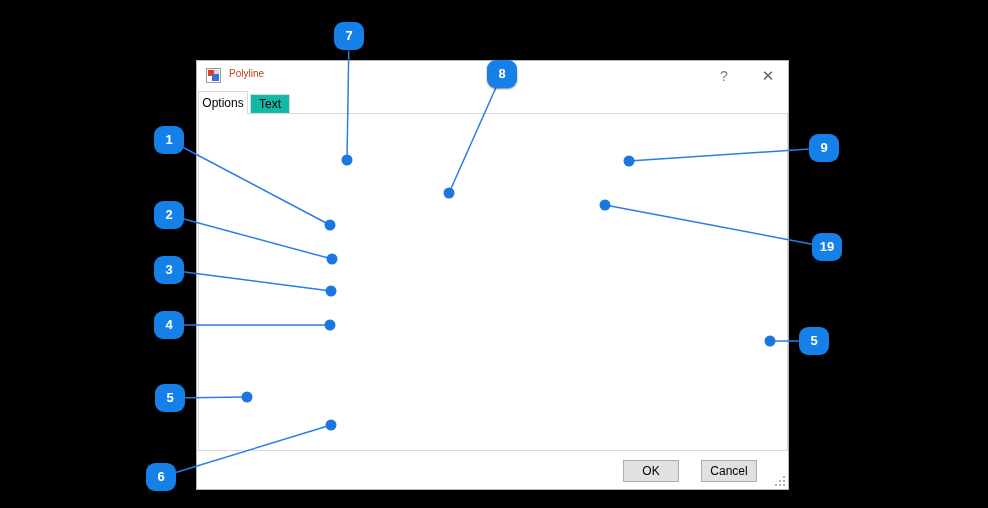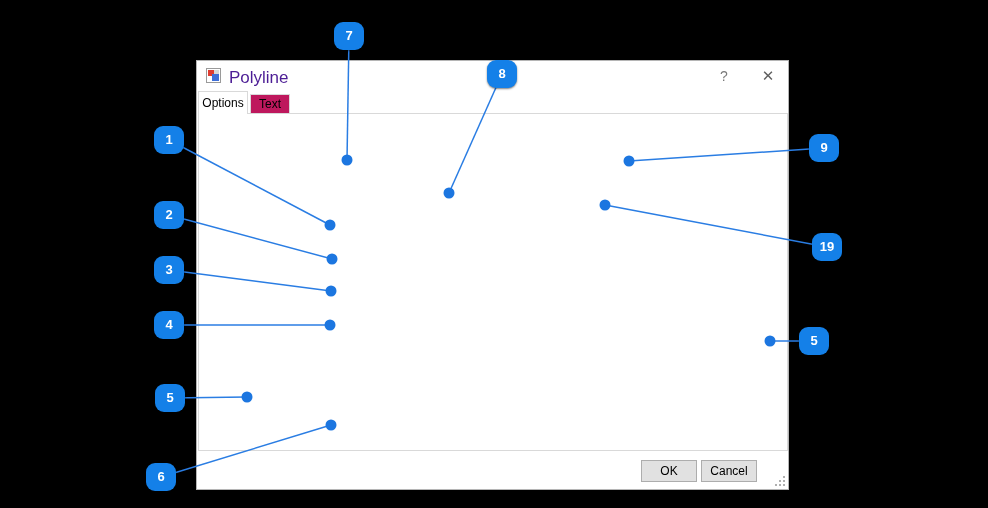--- a/index.html
+++ b/index.html
@@ -12,27 +12,27 @@
   .dialog{
     position:absolute;left:196px;top:60px;width:593px;height:430px;
     background:#fff;border:1px solid #b5b5b5;box-sizing:border-box;
     box-shadow:0 1px 4px rgba(0,0,0,.4);
   }
   .titlebar{position:absolute;left:0;top:0;right:0;height:30px;background:#fff;}
   .app-icon{position:absolute;left:9px;top:7px;width:15px;height:15px;border:1px solid #9a9a9a;background:#fff;box-sizing:border-box;}
   .app-icon .sq-red{position:absolute;left:1px;top:1px;width:6px;height:6px;background:#e03c31;}
   .app-icon .sq-blue{position:absolute;right:1px;bottom:1px;width:7px;height:7px;background:#3f6fd8;}
   .app-icon .sq-gray{position:absolute;right:1px;top:1px;width:5px;height:5px;background:#d8d8d8;}
-  .win-title{position:absolute;left:32px;top:7px;font-size:17px;color:#4c1d95;}
+  .win-title{position:absolute;left:32px;top:7px;font-size:10px;color:#c2410c;}
   .btn-help{position:absolute;left:515px;top:4px;width:24px;height:22px;color:#7a7a7a;font-size:14px;text-align:center;line-height:22px;cursor:default;}
   .btn-close{position:absolute;left:558px;top:4px;width:26px;height:22px;color:#5f5f5f;font-size:15px;text-align:center;line-height:22px;cursor:default;}
   
   .tab{position:absolute;box-sizing:border-box;font-size:12px;color:#000;text-align:center;}
   .tab-options{left:1px;top:30px;width:50px;height:23px;background:#fff;border:1px solid #d9d9d9;border-bottom:none;line-height:22px;z-index:3;}
-  .tab-text{left:53px;top:33px;width:40px;height:24px;background:#be185d;border:1px solid #d9d9d9;border-bottom:none;line-height:19px;z-index:1;}
+  .tab-text{left:53px;top:33px;width:40px;height:24px;background:#14b8a6;border:1px solid #d9d9d9;border-bottom:none;line-height:19px;z-index:1;}
   .tabpage{position:absolute;left:1px;top:52px;width:590px;height:338px;background:#fff;border:1px solid #d9d9d9;box-sizing:border-box;z-index:2;}
   
   .group{position:absolute;border:1px solid #d5d5d5;box-sizing:border-box;background:#fff;}
   .group-label{position:absolute;top:-8px;left:8px;background:#fff;padding:0 4px;font-size:12px;color:#000;}
   .g-format{left:10px;top:67px;width:264px;height:223px;}
   .g-horiz{left:10px;top:308px;width:264px;height:70px;}
   .g-options{left:285px;top:75px;width:214px;height:83px;}
   .fld-label{position:absolute;font-size:12px;color:#000;white-space:nowrap;}
   .textbox{position:absolute;background:#fff;border:1px solid #7a7a7a;box-sizing:border-box;font-size:12px;color:#000;padding:2px 3px 0 4px;overflow:hidden;}
   .combo{position:absolute;background:#fff;border:1px solid #7a7a7a;box-sizing:border-box;font-size:12px;color:#000;}
@@ -46,21 +46,21 @@
   .grid{position:absolute;left:283px;top:179px;width:296px;height:194px;background:#a9a9a9;border:2px solid #1b1b1b;box-sizing:border-box;overflow:hidden;}
   .grow{display:flex;}
   .gcell{box-sizing:border-box;border-right:1px solid #b0b0b0;border-bottom:1px solid #b0b0b0;background:#fff;font-size:12px;color:#000;padding:5px 0 0 6px;overflow:hidden;white-space:nowrap;}
   .ghead .gcell{height:21px;font-weight:bold;padding-top:3px;border-bottom:1px solid #949494;}
   .gbody .gcell{height:26px;}
   .c0{width:35px;}.c1{width:92px;}.c2{width:83px;}.c3{width:82px;flex:1;}
   .cell-selected{background:#3d9bfc;color:#fff;}
   .row-arrow{font-size:9px;line-height:15px;color:#000;}
   
   .btn{position:absolute;width:56px;height:22px;background:#e1e1e1;border:1px solid #adadad;box-sizing:border-box;font-size:12px;color:#000;text-align:center;line-height:20px;cursor:default;}
-  .btn-ok{left:444px;top:399px;}
+  .btn-ok{left:426px;top:399px;}
   .btn-cancel{left:504px;top:399px;}
   .resize-grip{position:absolute;right:3px;bottom:3px;width:9px;height:9px;}
   .resize-grip i{position:absolute;width:2px;height:2px;background:#b0b0b0;}
   .resize-grip i:nth-child(1){right:0;bottom:0;}
   .resize-grip i:nth-child(2){right:4px;bottom:0;}
   .resize-grip i:nth-child(3){right:0;bottom:4px;}
   .resize-grip i:nth-child(4){right:8px;bottom:0;}
   .resize-grip i:nth-child(5){right:0;bottom:8px;}
   .resize-grip i:nth-child(6){right:4px;bottom:4px;}
   

